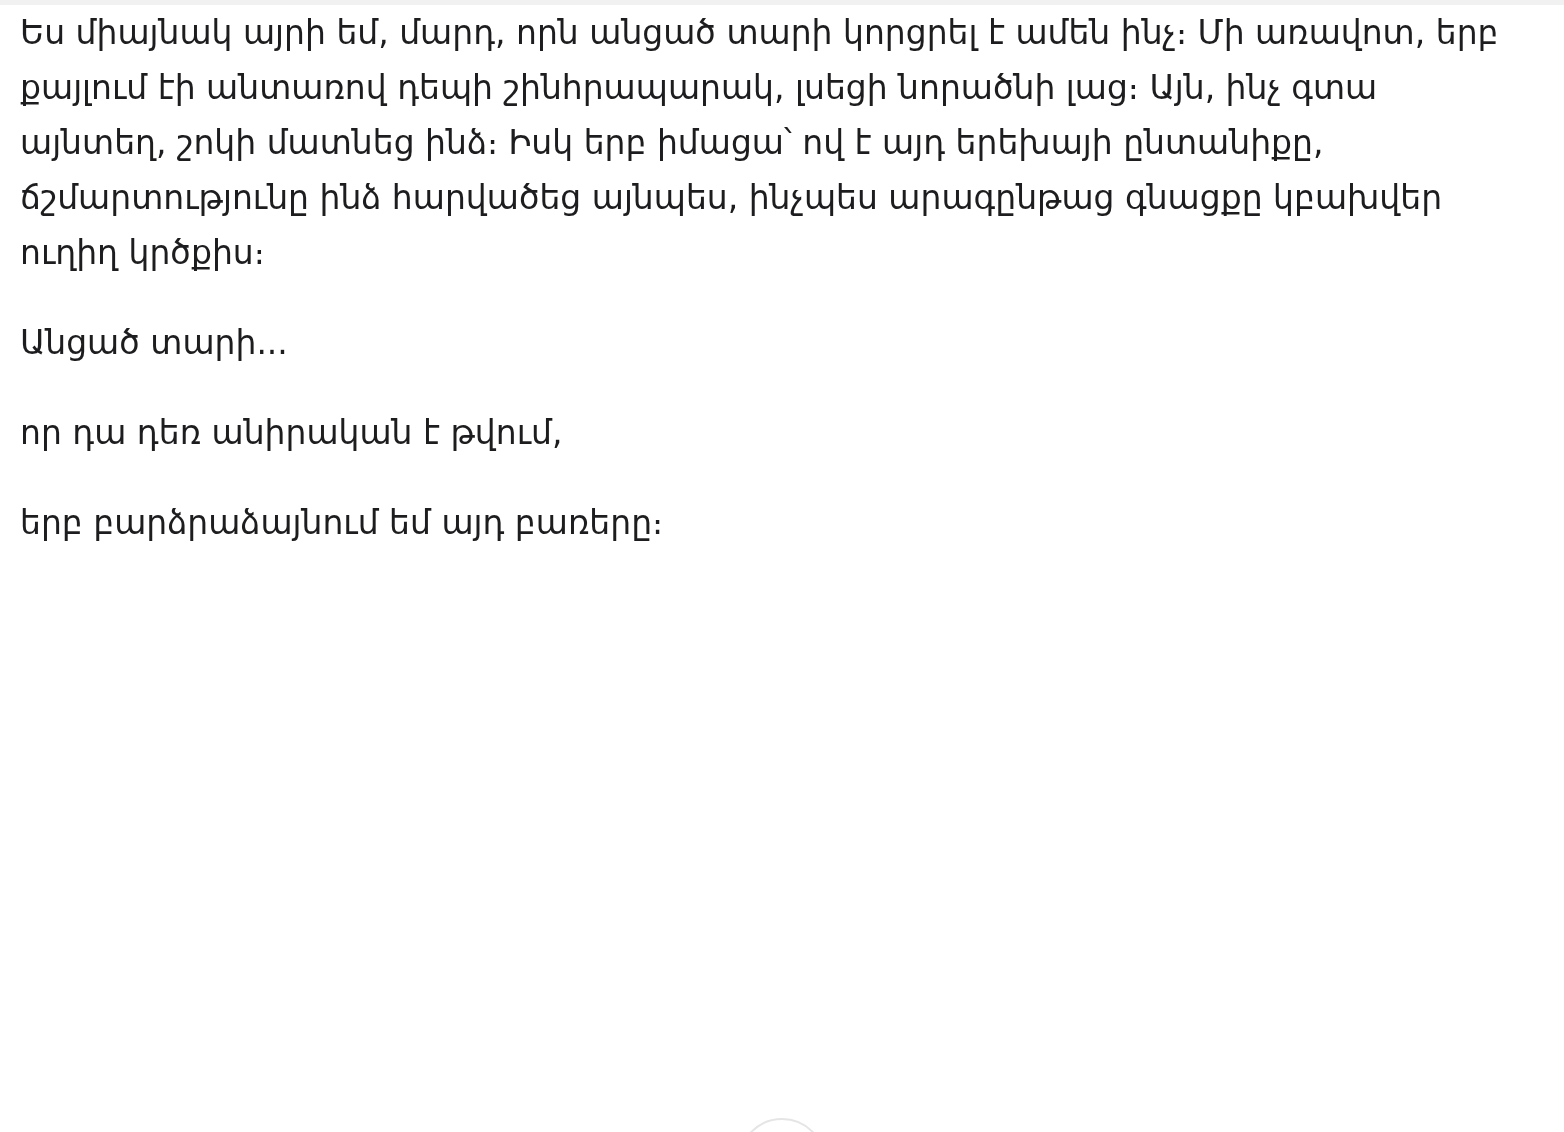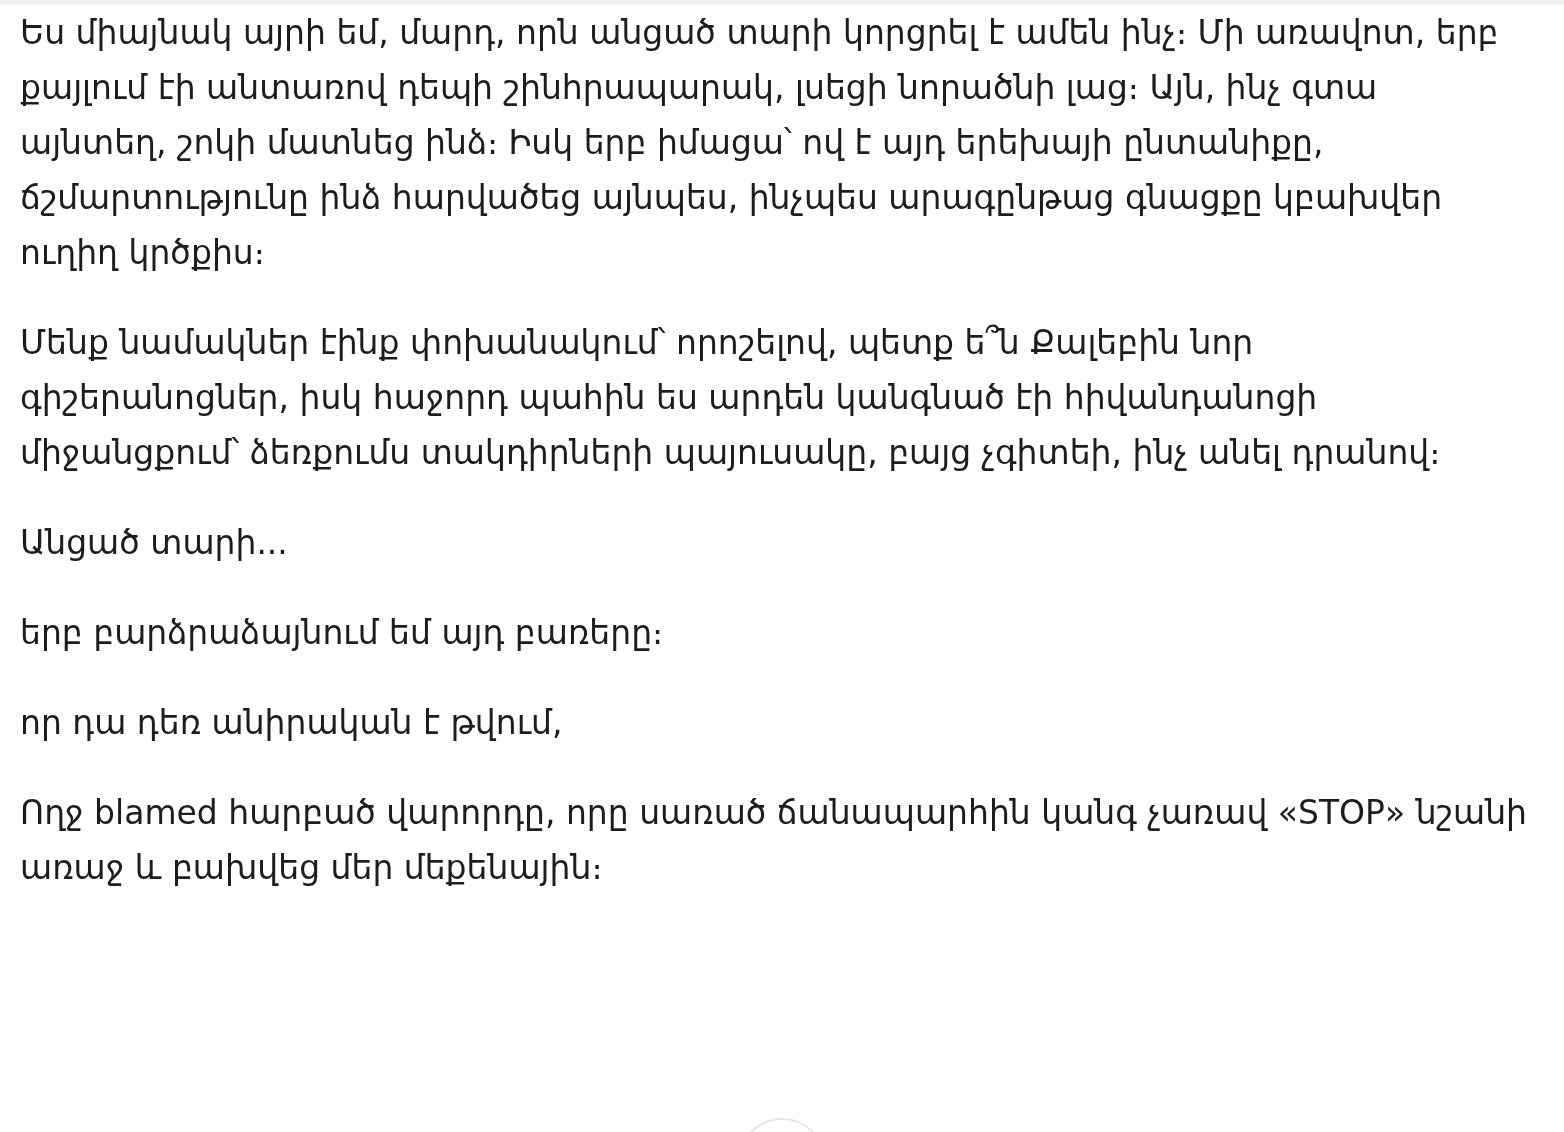--- a/index.html
+++ b/index.html
@@ -50,20 +50,18 @@
     cursor: pointer;
   }
 </style>
 </head>
 <body>
 
 <div class="top-strip"></div>
 
 <div class="content">
   <p>Ես միայնակ այրի եմ, մարդ, որն անցած տարի կորցրել է ամեն ինչ։ Մի առավոտ, երբ քայլում էի անտառով դեպի շինհրապարակ, լսեցի նորածնի լաց։ Այն, ինչ գտա այնտեղ, շոկի մատնեց ինձ։ Իսկ երբ իմացա՝ ով է այդ երեխայի ընտանիքը, ճշմարտությունը ինձ հարվածեց այնպես, ինչպես արագընթաց գնացքը կբախվեր ուղիղ կրծքիս։</p>
-  <p>Մենք նամակներ էինք փոխանակում՝ որոշելով, պետք ե՞ն Քալեբին նոր գիշերանոցներ, իսկ հաջորդ պահին ես արդեն կանգնած էի հիվանդանոցի միջանցքում՝ ձեռքումս տակդիրների պայուսակը, բայց չգիտեի, ինչ անել դրանով։</p>
   <p>Անցած տարի...</p>
+  <p>որ դա դեռ անիրական է թվում,</p>
   <p>երբ բարձրաձայնում եմ այդ բառերը։</p>
-  <p>որ դա դեռ անիրական է թվում,</p>
-  <p>Ողջ blamed հարբած վարորդը, որը սառած ճանապարհին կանգ չառավ «STOP» նշանի առաջ և բախվեց մեր մեքենային։</p>
 </div>
 
 <div class="floating-circle"></div>
 
 </body></html>

